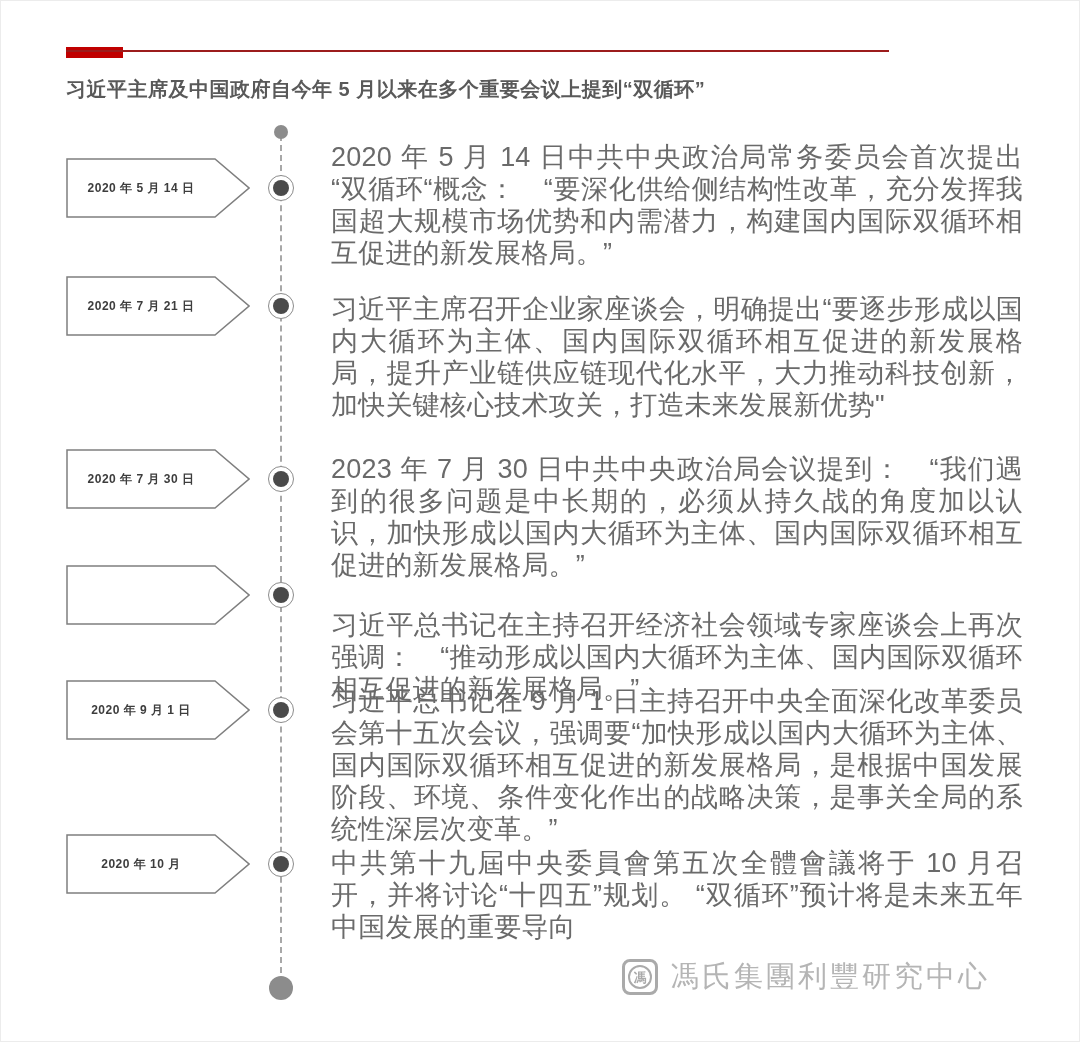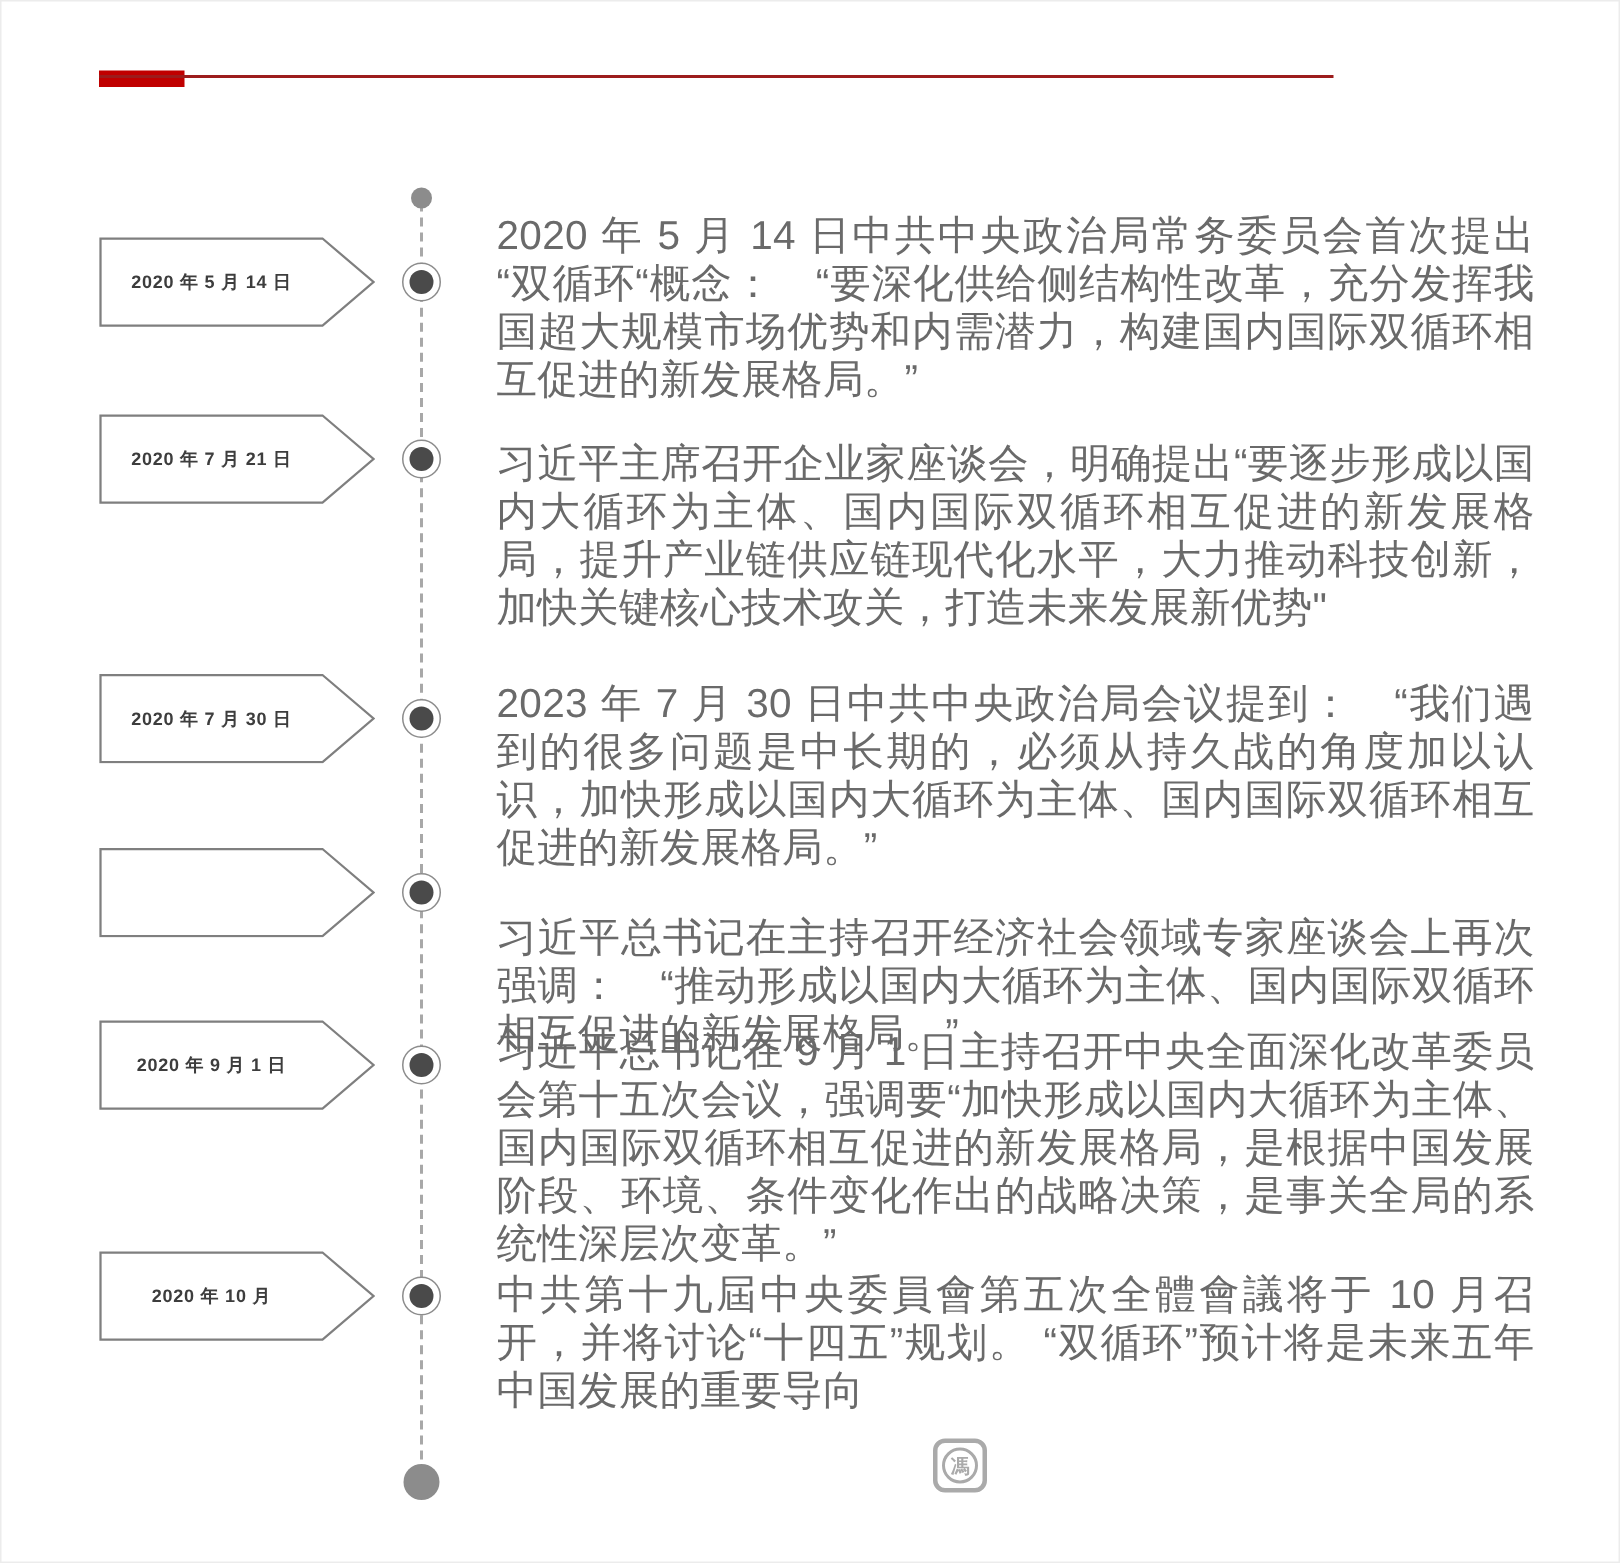--- a/index.html
+++ b/index.html
@@ -71,20 +71,21 @@
   }
 </style>
 </head>
 <body>
 
 <div class="canvas">
 
   <div class="accent-block" style="background: rgb(192, 0, 0);"></div>
   <div class="accent-line" style="background: rgb(156, 28, 28);"></div>
 
+  <h1 class="title">习近平主席及中国政府自今年 5 月以来在多个重要会议上提到“双循环”</h1>
 
   <div class="timeline-line"></div>
   <div class="timeline-start-dot"></div>
   <div class="timeline-end-dot"></div>
 
   <div id="entries">
     <div class="entry">
       <div class="date-box" style="top: 157px;">
         <svg class="date-shape" width="184" height="60" viewBox="0 0 184 60" aria-hidden="true">
           <polygon points="1,1 149,1 183,30 149,59 1,59" fill="#ffffff" stroke="#7f7f7f" stroke-width="1.5"></polygon>
@@ -159,15 +160,16 @@
         <span class="event-dot-inner"></span>
       </div>
       <p class="event-text" style="top: 846px;">中共第十九屆中央委員會第五次全體會議将于 10 月召开，并将讨论“十四五”规划。 “双循环”预计将是未来五年中国发展的重要导向</p>
     </div>
   </div>
 
   <div class="footer-logo">
     <span class="seal">
       <span class="seal-inner">馮</span>
     </span>
+    <span class="logo-text">馮氏集團利豐研究中心</span>
   </div>
 
 </div>
 
 </body></html>

